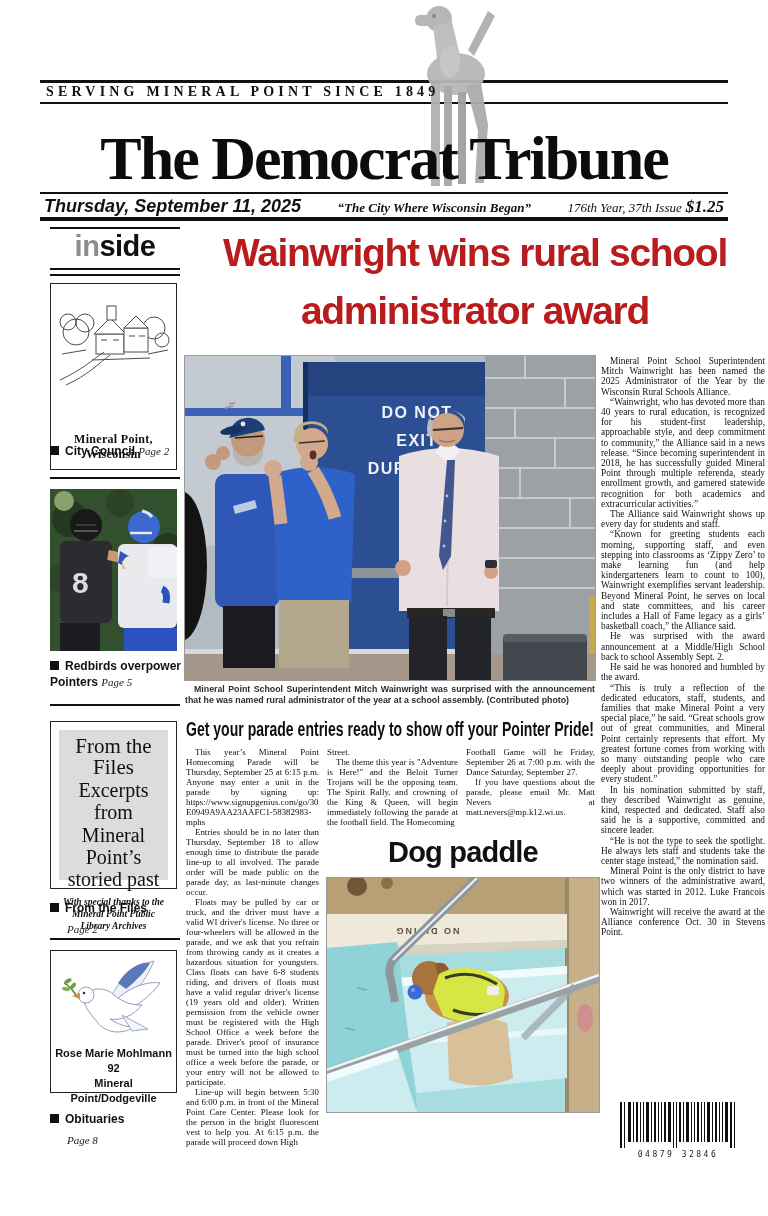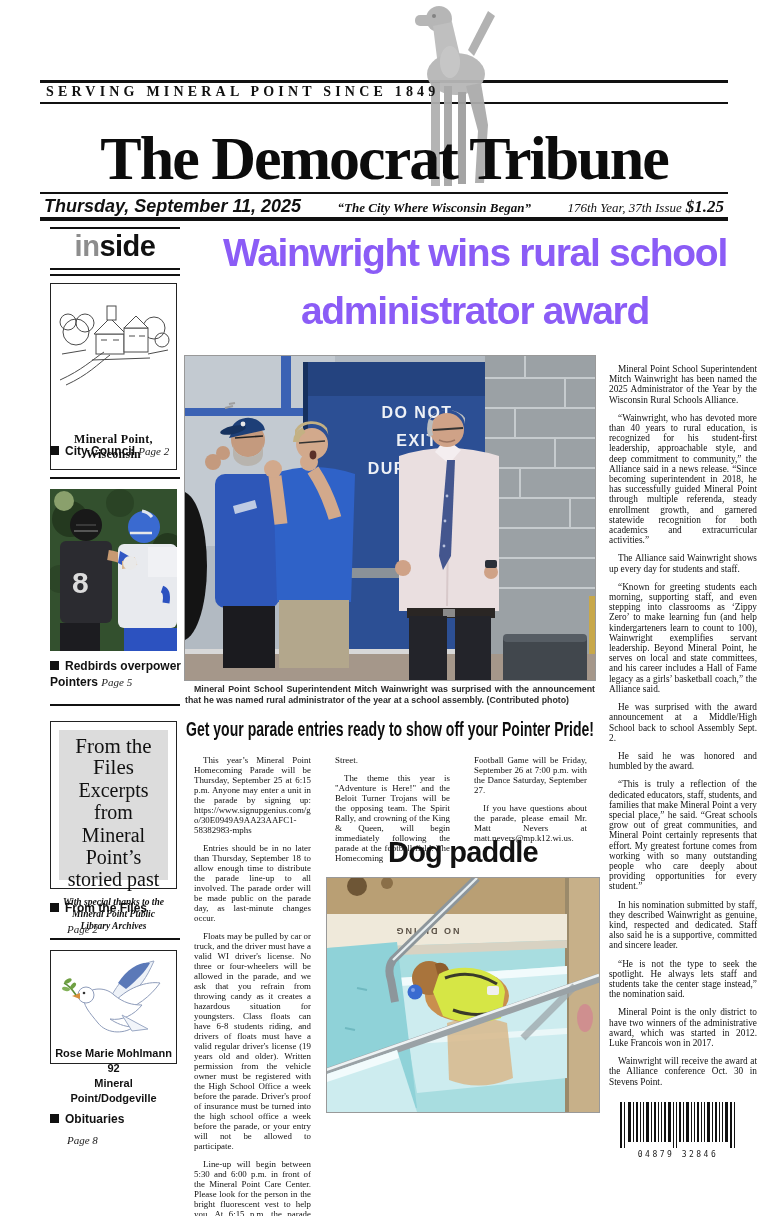--- a/index.html
+++ b/index.html
@@ -33,26 +33,26 @@
   .files-inner{position:absolute;left:8px;top:8px;right:8px;bottom:8px;background:#dcdcdc;
                text-align:center;padding:6px 3px;box-sizing:border-box;}
   .f-title{font-size:21px;line-height:1.02;}
   .f-sub{font-size:20px;line-height:1.12;}
   .f-note{font-size:9.5px;font-weight:bold;font-style:italic;line-height:1.3;margin-top:5px;}
   .obit-lines{position:absolute;left:0;top:95px;width:100%;text-align:center;
               font-family:"Liberation Sans",sans-serif;font-weight:bold;font-size:11px;line-height:1.35;}
   
   .headline{position:absolute;left:188px;top:224px;width:574px;text-align:center;z-index:2;
             font-family:"Liberation Sans",sans-serif;font-weight:bold;font-size:39px;
-            line-height:58px;letter-spacing:-1.3px;color:#8b5cf6;}
+            line-height:58px;letter-spacing:-1.3px;color:#b91c1c;}
   .photo-frame{position:absolute;outline:1px solid #999;}
   .cap{position:absolute;font-family:"Liberation Sans",sans-serif;font-weight:bold;font-size:8.8px;
        line-height:11px;color:#2d2d2d;text-align:justify;text-indent:9px;}
   .artcol{position:absolute;}
-  .artcol p{margin:8px;font-size:9.3px;line-height:10.2px;text-align:justify;text-indent:9px;
+  .artcol p{margin:0;font-size:9.3px;line-height:10.2px;text-align:justify;text-indent:9px;
             overflow-wrap:anywhere;}
   .artcol.small p{font-size:8.9px;line-height:10px;}
   .subhead{position:absolute;left:186px;top:718px;width:412px;overflow:visible;}
   .subhead span{display:inline-block;white-space:nowrap;transform:scaleX(0.72);transform-origin:left;
       font-family:"Liberation Sans",sans-serif;font-weight:bold;font-size:19.5px;letter-spacing:0;color:#0e0e0e;}
   .doghead{position:absolute;left:327px;top:836px;width:272px;text-align:center;
       font-family:"Liberation Sans",sans-serif;font-weight:bold;font-size:29px;letter-spacing:-0.8px;}
   .doorSign{font:bold 16px "Liberation Sans",sans-serif;fill:#eef1f6;letter-spacing:1.5px;}
   .jerseyNum{font:bold 30px "Liberation Sans",sans-serif;fill:#dcdcdc;}
   .poolSign{font:bold 9px "Liberation Sans",sans-serif;fill:#5a5146;letter-spacing:2px;}
@@ -175,21 +175,21 @@
       <div class="f-note">With special thanks to the Mineral Point Public Library Archives</div>
     </div>
   </div>
 
   <div class="idx" style="top:901px;">
     <span class="sq"></span><span>From the Files</span>
     <span class="pg pg-line">Page 2</span>
   </div>
   <div class="rule" style="left:50px;top:938px;width:130px;height:1.5px;"></div>
 
-  <div class="sbox" style="top:950px;height:114px;">
+  <div class="sbox" style="top:950px;height:143px;">
     <svg width="104" height="92" viewBox="0 0 104 92" style="margin:2px auto 0;">
       <path d="M46,50 C60,18 82,10 92,8 C84,26 78,34 66,44 Z" fill="#eef2f8" stroke="#9aa8c4" stroke-width="1"></path>
       <path d="M88,10 C80,8 66,14 56,30 L64,36 C74,28 84,18 88,10 Z" fill="#5b79b8"></path>
       <path d="M50,52 C64,34 86,28 98,30 C88,44 74,54 60,58 Z" fill="#fff" stroke="#8f9dbb" stroke-width="1"></path>
       <path d="M22,42 C30,34 44,34 52,42 C62,50 70,52 80,52 C72,62 60,68 48,66 C54,70 62,74 72,74 C60,82 44,80 36,70 C28,60 20,52 22,42 Z" fill="#fff" stroke="#8f9dbb" stroke-width="1"></path>
       <path d="M60,62 L86,76 L70,78 Z" fill="#f2f5fa" stroke="#9aa8c4" stroke-width="1"></path>
       <circle cx="24" cy="42" r="8" fill="#fff" stroke="#8f9dbb" stroke-width="1"></circle>
       <polygon points="10,43 18,40 18,46" fill="#d98f3a"></polygon>
       <circle cx="22" cy="40" r="1.3" fill="#333"></circle>
       <path d="M14,42 C10,36 6,32 2,30" stroke="#5d8f3a" stroke-width="1.6" fill="none"></path>

